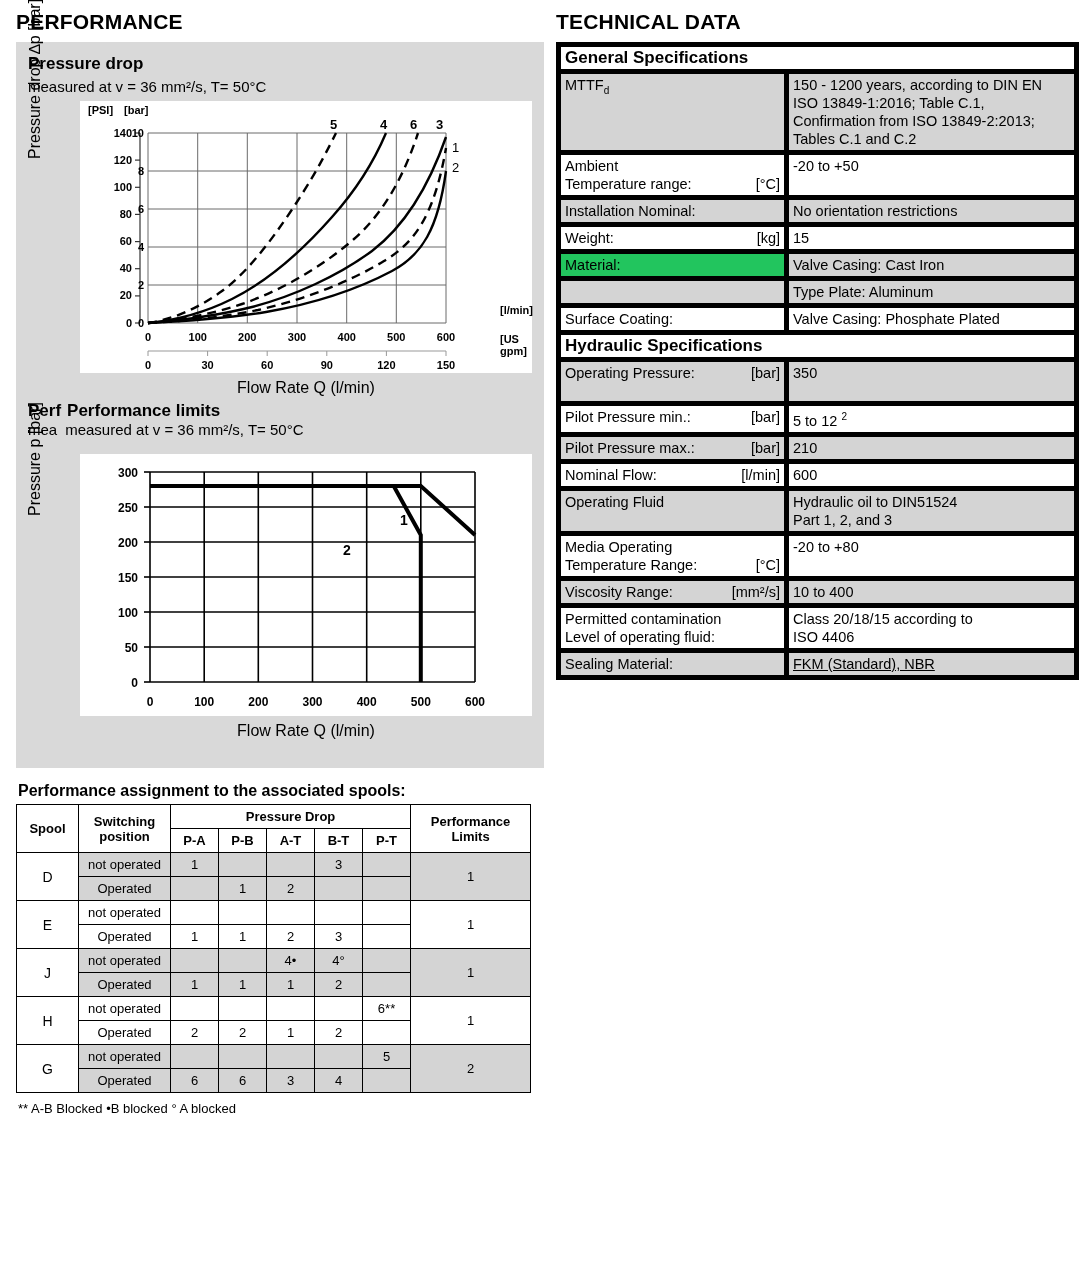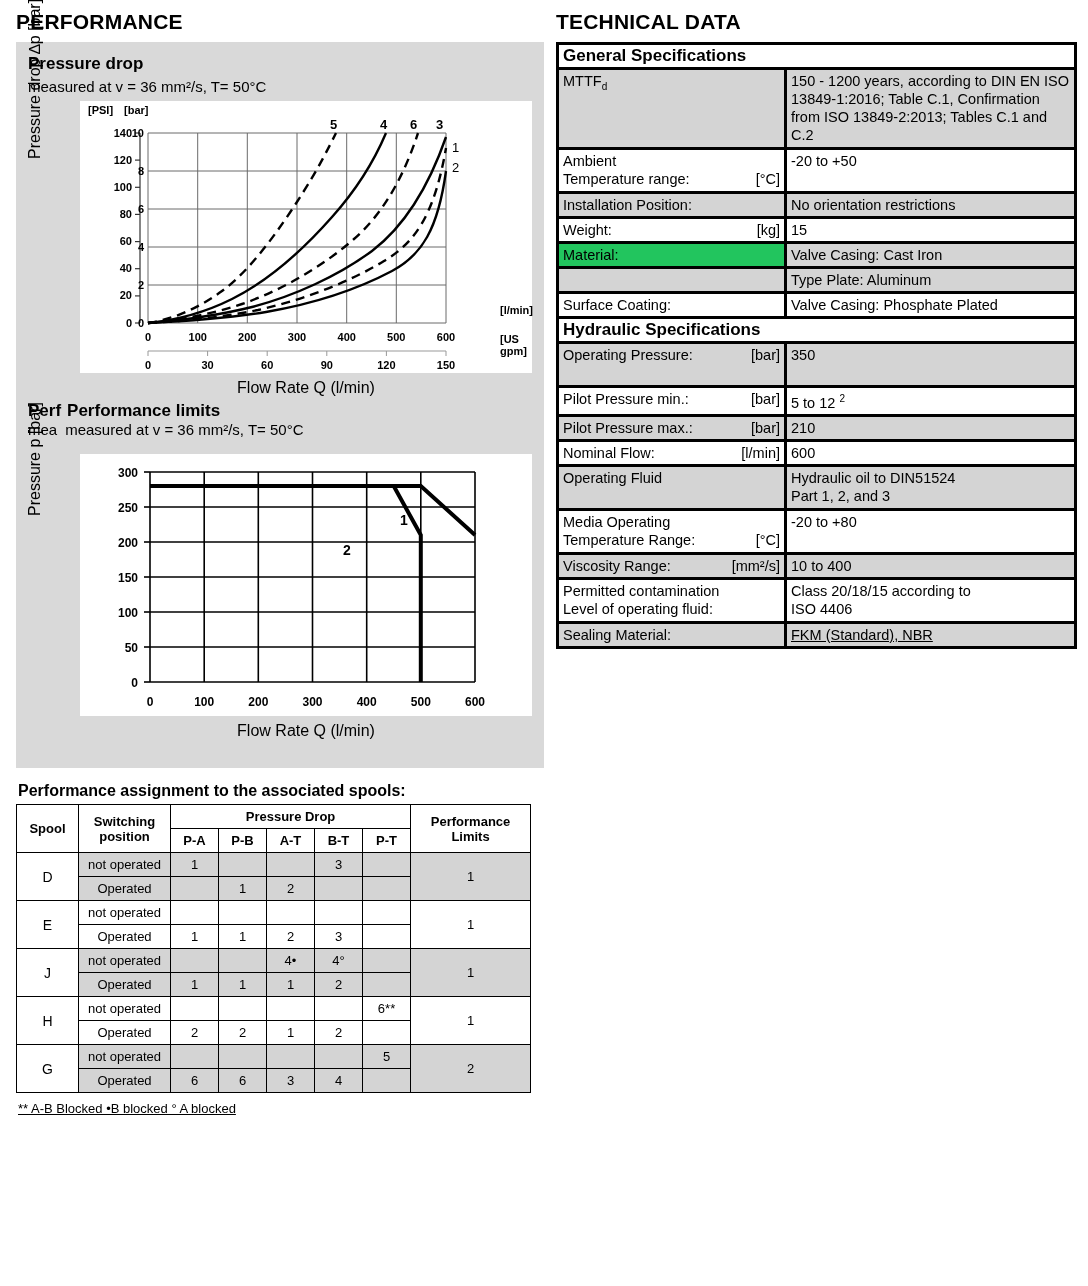--- a/index.html
+++ b/index.html
@@ -78,29 +78,29 @@
     font-size: 13px; table-layout: fixed; border-radius: 15px;
   }
   table.spool th, table.spool td {
     border: 1px solid #000; text-align: center; padding: 0;
     height: 24px; font-weight: normal;
   }
   table.spool th { font-weight: bold; font-size: 13px; }
   td.shade, th.shade { background: #d4d4d4; }
   td.spoolname { font-weight: bold; font-size: 14px; background: #fff; }
   td.swpos { font-size: 13px; }
-  .foot-note { font-size: 13px; margin: 8px 0 0 2px; text-decoration: underline; }
+  .foot-note { font-size: 13px; margin: 8px 0 0 2px; }
 
   
   table.tech {
     border-collapse: collapse; width: 518px;
     font-size: 14.5px; table-layout: fixed;
   }
   table.tech td {
-    border: 3px solid #000000; padding: 2px 4px;
+    border: 5px solid #000000; padding: 2px 4px;
     vertical-align: top; line-height: 18px;
   }
   td.grp {
     font-weight: bold; font-size: 17px; background: #ffffff;
     padding: 2px 5px;
   }
   .lbl-line { display: flex; justify-content: space-between; }
   .lbl-line .u { margin-left: 10px; white-space: nowrap; }
   sub { font-size: 10px; }
   sup { font-size: 10px; }
@@ -473,21 +473,21 @@
                 <span class="u">[°C]</span>
               </div>
             </td>
             <td style="height:44px;" class="nowrapcell">
               <div>-20 to +50</div>
             </td>
           </tr>
           <tr>
             <td style="background:#d4d4d4;">
               <div class="lbl-line">
-                <span>Installation Position:</span>
+                <span>Installation Nominal:</span>
                 <span class="u"></span>
               </div>
             </td>
             <td style="background:#d4d4d4;" class="nowrapcell">
               <div>No orientation restrictions</div>
             </td>
           </tr>
           <tr>
             <td style="">
               <div class="lbl-line">

